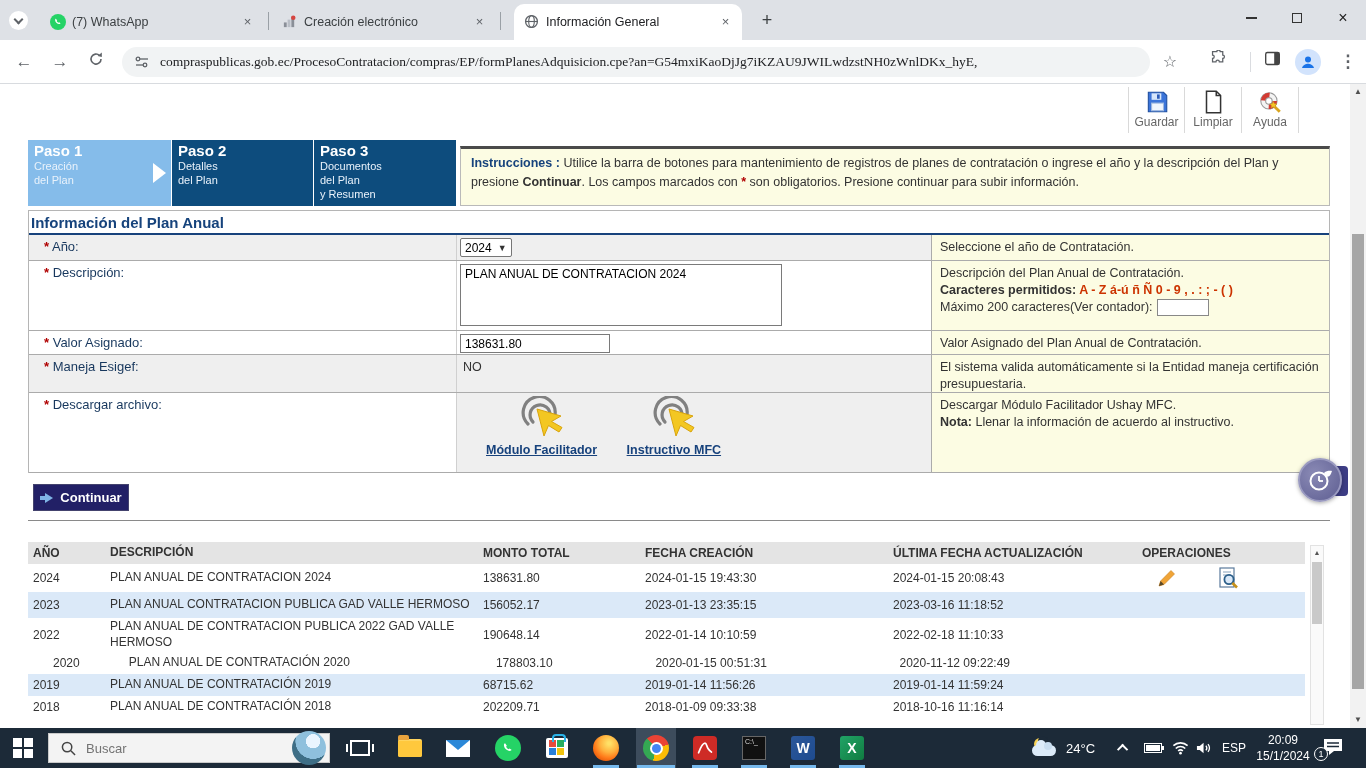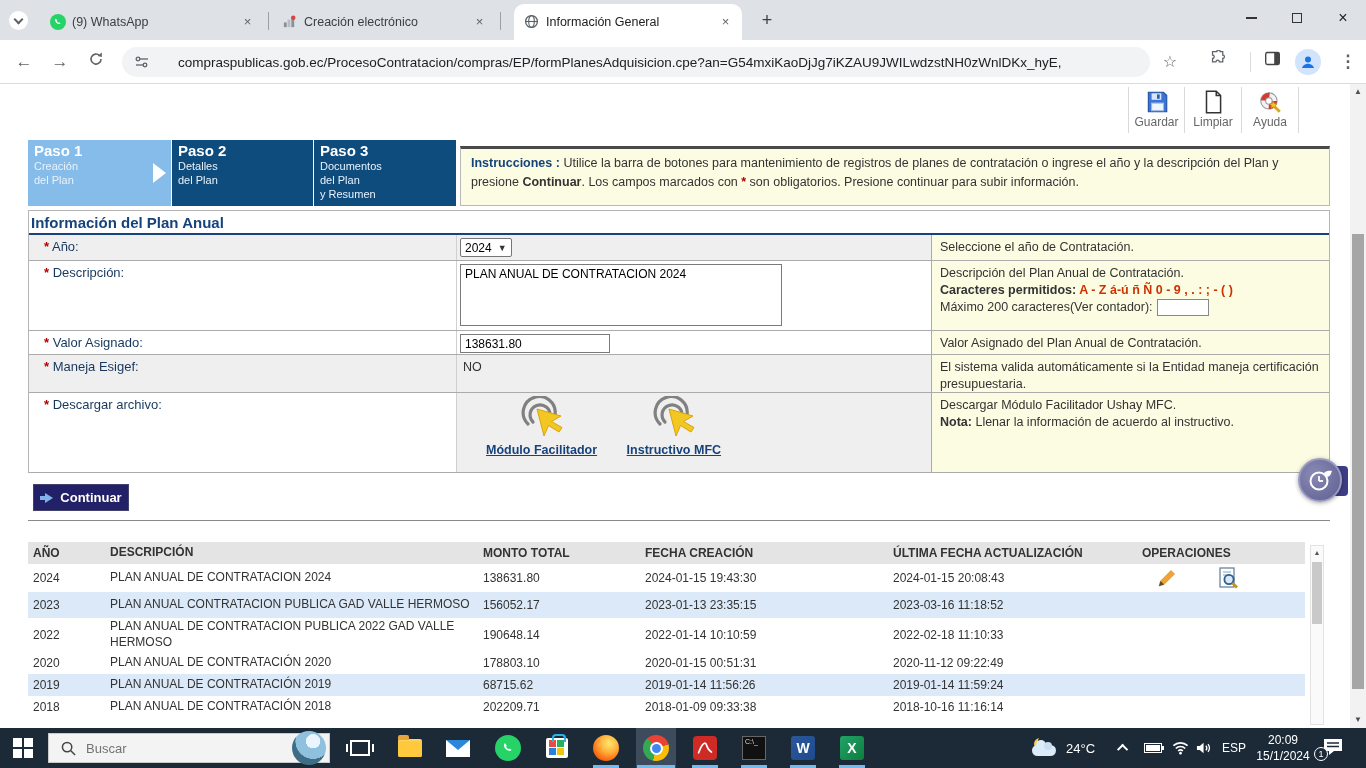--- a/index.html
+++ b/index.html
@@ -20,21 +20,21 @@
   .ic-min { width:11px; height:1.5px; background:#333; }
   .ic-max { width:10px; height:10px; border:1.5px solid #333; }
   .ic-close { font-size:16px; color:#222; line-height:10px; }
   .favicon { width:16px; height:16px; flex:none; }
   .wa-fav { border-radius:50%; background:#25D366; display:flex; align-items:center; justify-content:center; }
 
   
   .navbar { position:absolute; left:0; top:40px; width:1366px; height:44px; background:#fff; border-bottom:1px solid #D8DBDF; }
   .nbtn { position:absolute; top:10px; width:24px; height:24px; color:#5F6368; font-size:17px; text-align:center; line-height:23px; }
   .omnibox { position:absolute; left:122px; top:7px; width:1028px; height:30px; background:#F1F3F4; border-radius:15px; display:flex; align-items:center; }
-  .urltext { font-size:13.5px; color:#202124; margin-left:28px; white-space:nowrap; overflow:hidden; }
+  .urltext { font-size:13.5px; color:#202124; margin-left:10px; white-space:nowrap; overflow:hidden;font-family:Liberation Serif, serif; }
   .avatar { position:absolute; left:1295px; top:9px; width:26px; height:26px; border-radius:50%; background:#D2E3FC; display:flex; align-items:center; justify-content:center; }
   .navdiv { position:absolute; left:1250px; top:12px; width:1px; height:20px; background:#DADCE0; }
 
   
   .page { position:absolute; left:0; top:84px; width:1350px; height:644px; background:#fff; overflow:hidden; font-size:12.5px; color:#333; }
 
   .io-toolbar { position:absolute; left:1128px; top:3px; display:flex; }
   .tbtn { width:57px; height:46px; text-align:center; font-size:12px; color:#666; border-right:1px solid #D9D9D9; padding-top:2px; }
   .tbtn:first-child { border-left:1px solid #D9D9D9; }
   .tbtn .tico { display:block; height:26px; margin:0 auto; }
@@ -148,21 +148,21 @@
     <div class="tabsearch">
         <span class="chev"></span>
       </div>
 
     <div class="tab" style="left:40px;width:224px;">
       <span class="favicon wa-fav">
         <svg width="10" height="10" viewBox="0 0 24 24">
             <path d="M7 4c-1 0-2 1.5-2 3 0 5 5 10 10 10 1.5 0 3-1 3-2l-3.4-2.3-1.6 1.3c-2-.9-3.4-2.3-4.3-4.3L10 8.1 7 4z" fill="#fff"></path>
           </svg>
       </span>
-      <span class="tlabel">(9) WhatsApp</span>
+      <span class="tlabel">(7) WhatsApp</span>
       <span class="tclose">×</span>
     </div>
     <div class="tabdiv" style="left:268px;"></div>
 
     <div class="tab" style="left:272px;width:224px;">
       <span class="favicon">
         <svg width="15" height="15" viewBox="0 0 16 16">
             <rect x="2" y="9" width="3" height="5" fill="#8a8f98"></rect>
             <rect x="6" y="6" width="3" height="8" fill="#b9bec6"></rect>
             <rect x="10" y="3" width="3" height="11" fill="#8a8f98"></rect>
@@ -415,21 +415,21 @@
             <span class="c5"></span>
           </div>
           <div class="trow" style="height: 34px;">
             <span class="c0">2022</span>
             <span class="c1">PLAN ANUAL DE CONTRATACION PUBLICA 2022 GAD VALLE HERMOSO</span>
             <span class="c2">190648.14</span>
             <span class="c3">2022-01-14 10:10:59</span>
             <span class="c4">2022-02-18 11:10:33</span>
             <span class="c5"></span>
           </div>
-          <div class="trow" style="height: 22px;">
+          <div class="trow" style="height: 22px; margin-left: 20px;">
             <span class="c0">2020</span>
             <span class="c1">PLAN ANUAL DE CONTRATACIÓN 2020</span>
             <span class="c2">178803.10</span>
             <span class="c3">2020-01-15 00:51:31</span>
             <span class="c4">2020-11-12 09:22:49</span>
             <span class="c5"></span>
           </div>
           <div class="trow alt" style="height: 22px;">
             <span class="c0">2019</span>
             <span class="c1">PLAN ANUAL DE CONTRATACIÓN 2019</span>

